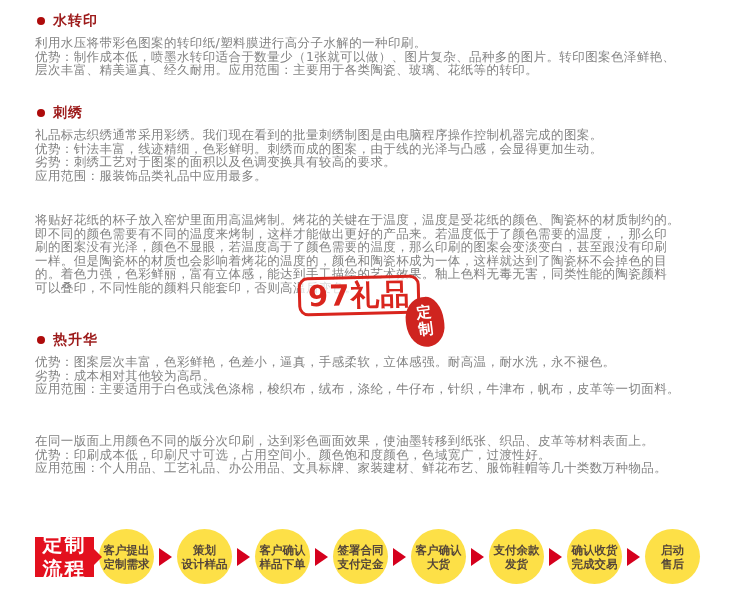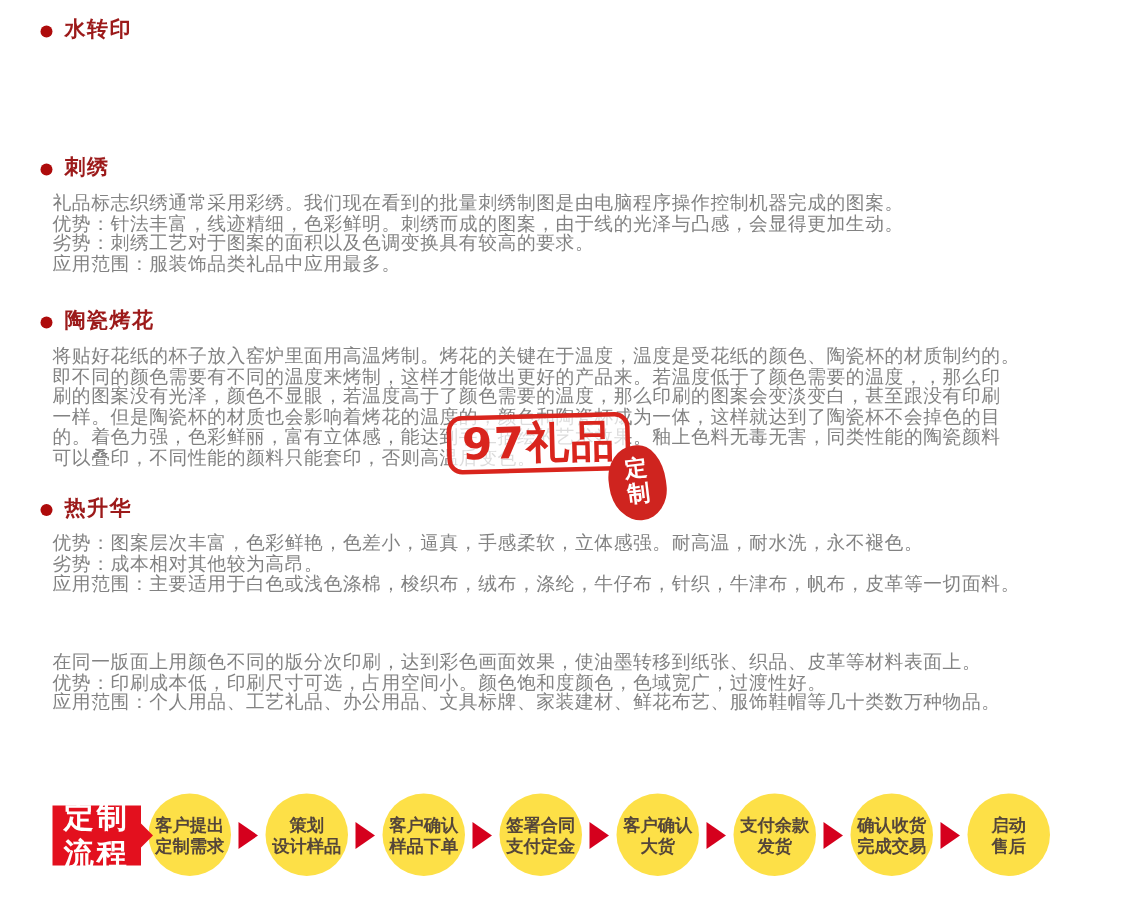--- a/index.html
+++ b/index.html
@@ -7,21 +7,21 @@
   body {
     width: 750px; height: 609px;
     position: relative;
     background: #ffffff;
     overflow: hidden;
     font-family: "DejaVu Sans", sans-serif;
   }
 
   
   .section { position: absolute; left: 0; width: 750px; }
-  .heading-row { display: flex; align-items: center; padding-left: 27px; height: 17px; }
+  .heading-row { display: flex; align-items: center; padding-left: 27px; height: 17px; margin-left: 10px; }
   .bullet {
     width: 8px; height: 8px; border-radius: 50%;
     background: #ae0b0b; flex: 0 0 8px; margin-right: 8px;
   }
   .heading {
     color: #9c1a1a; font-size: 14px; font-weight: bold;
     letter-spacing: 1px; line-height: 17px;
   }
   .body-text {
     margin: 7px 0 0 35px; width: 682px;
@@ -82,38 +82,37 @@
   }
 </style>
 </head>
 <body>
 
 <div class="section" style="top:12px">
   <div class="heading-row">
     <span class="bullet"></span>
     <span class="heading">水转印</span>
   </div>
+  <div class="body-text">利用水压将带彩色图案的转印纸/塑料膜进行高分子水解的一种印刷。
+优势：制作成本低，喷墨水转印适合于数量少（1张就可以做）、图片复杂、品种多的图片。转印图案色泽鲜艳、
+层次丰富、精美逼真、经久耐用。应用范围：主要用于各类陶瓷、玻璃、花纸等的转印。</div>
 </div>
 
 <div class="section" style="top:104px">
   <div class="heading-row">
     <span class="bullet"></span>
     <span class="heading">刺绣</span>
   </div>
   <div class="body-text">礼品标志织绣通常采用彩绣。我们现在看到的批量刺绣制图是由电脑程序操作控制机器完成的图案。
 优势：针法丰富，线迹精细，色彩鲜明。刺绣而成的图案，由于线的光泽与凸感，会显得更加生动。
 劣势：刺绣工艺对于图案的面积以及色调变换具有较高的要求。
 应用范围：服装饰品类礼品中应用最多。</div>
 </div>
 
 <div class="section" style="top:206px">
-  <div class="heading-row">
-    <span class="bullet"></span>
-    <span class="heading">陶瓷烤花</span>
-  </div>
   <div class="body-text">将贴好花纸的杯子放入窑炉里面用高温烤制。烤花的关键在于温度，温度是受花纸的颜色、陶瓷杯的材质制约的。
 即不同的颜色需要有不同的温度来烤制，这样才能做出更好的产品来。若温度低于了颜色需要的温度，，那么印
 刷的图案没有光泽，颜色不显眼，若温度高于了颜色需要的温度，那么印刷的图案会变淡变白，甚至跟没有印刷
 一样。但是陶瓷杯的材质也会影响着烤花的温度的，颜色和陶瓷杯成为一体，这样就达到了陶瓷杯不会掉色的目
 的。着色力强，色彩鲜丽，富有立体感，能达到手工描绘的艺术效果。釉上色料无毒无害，同类性能的陶瓷颜料
 可以叠印，不同性能的颜料只能套印，否则高温后变色。</div>
 </div>
 
 <div class="section" style="top:331px">
   <div class="heading-row">

